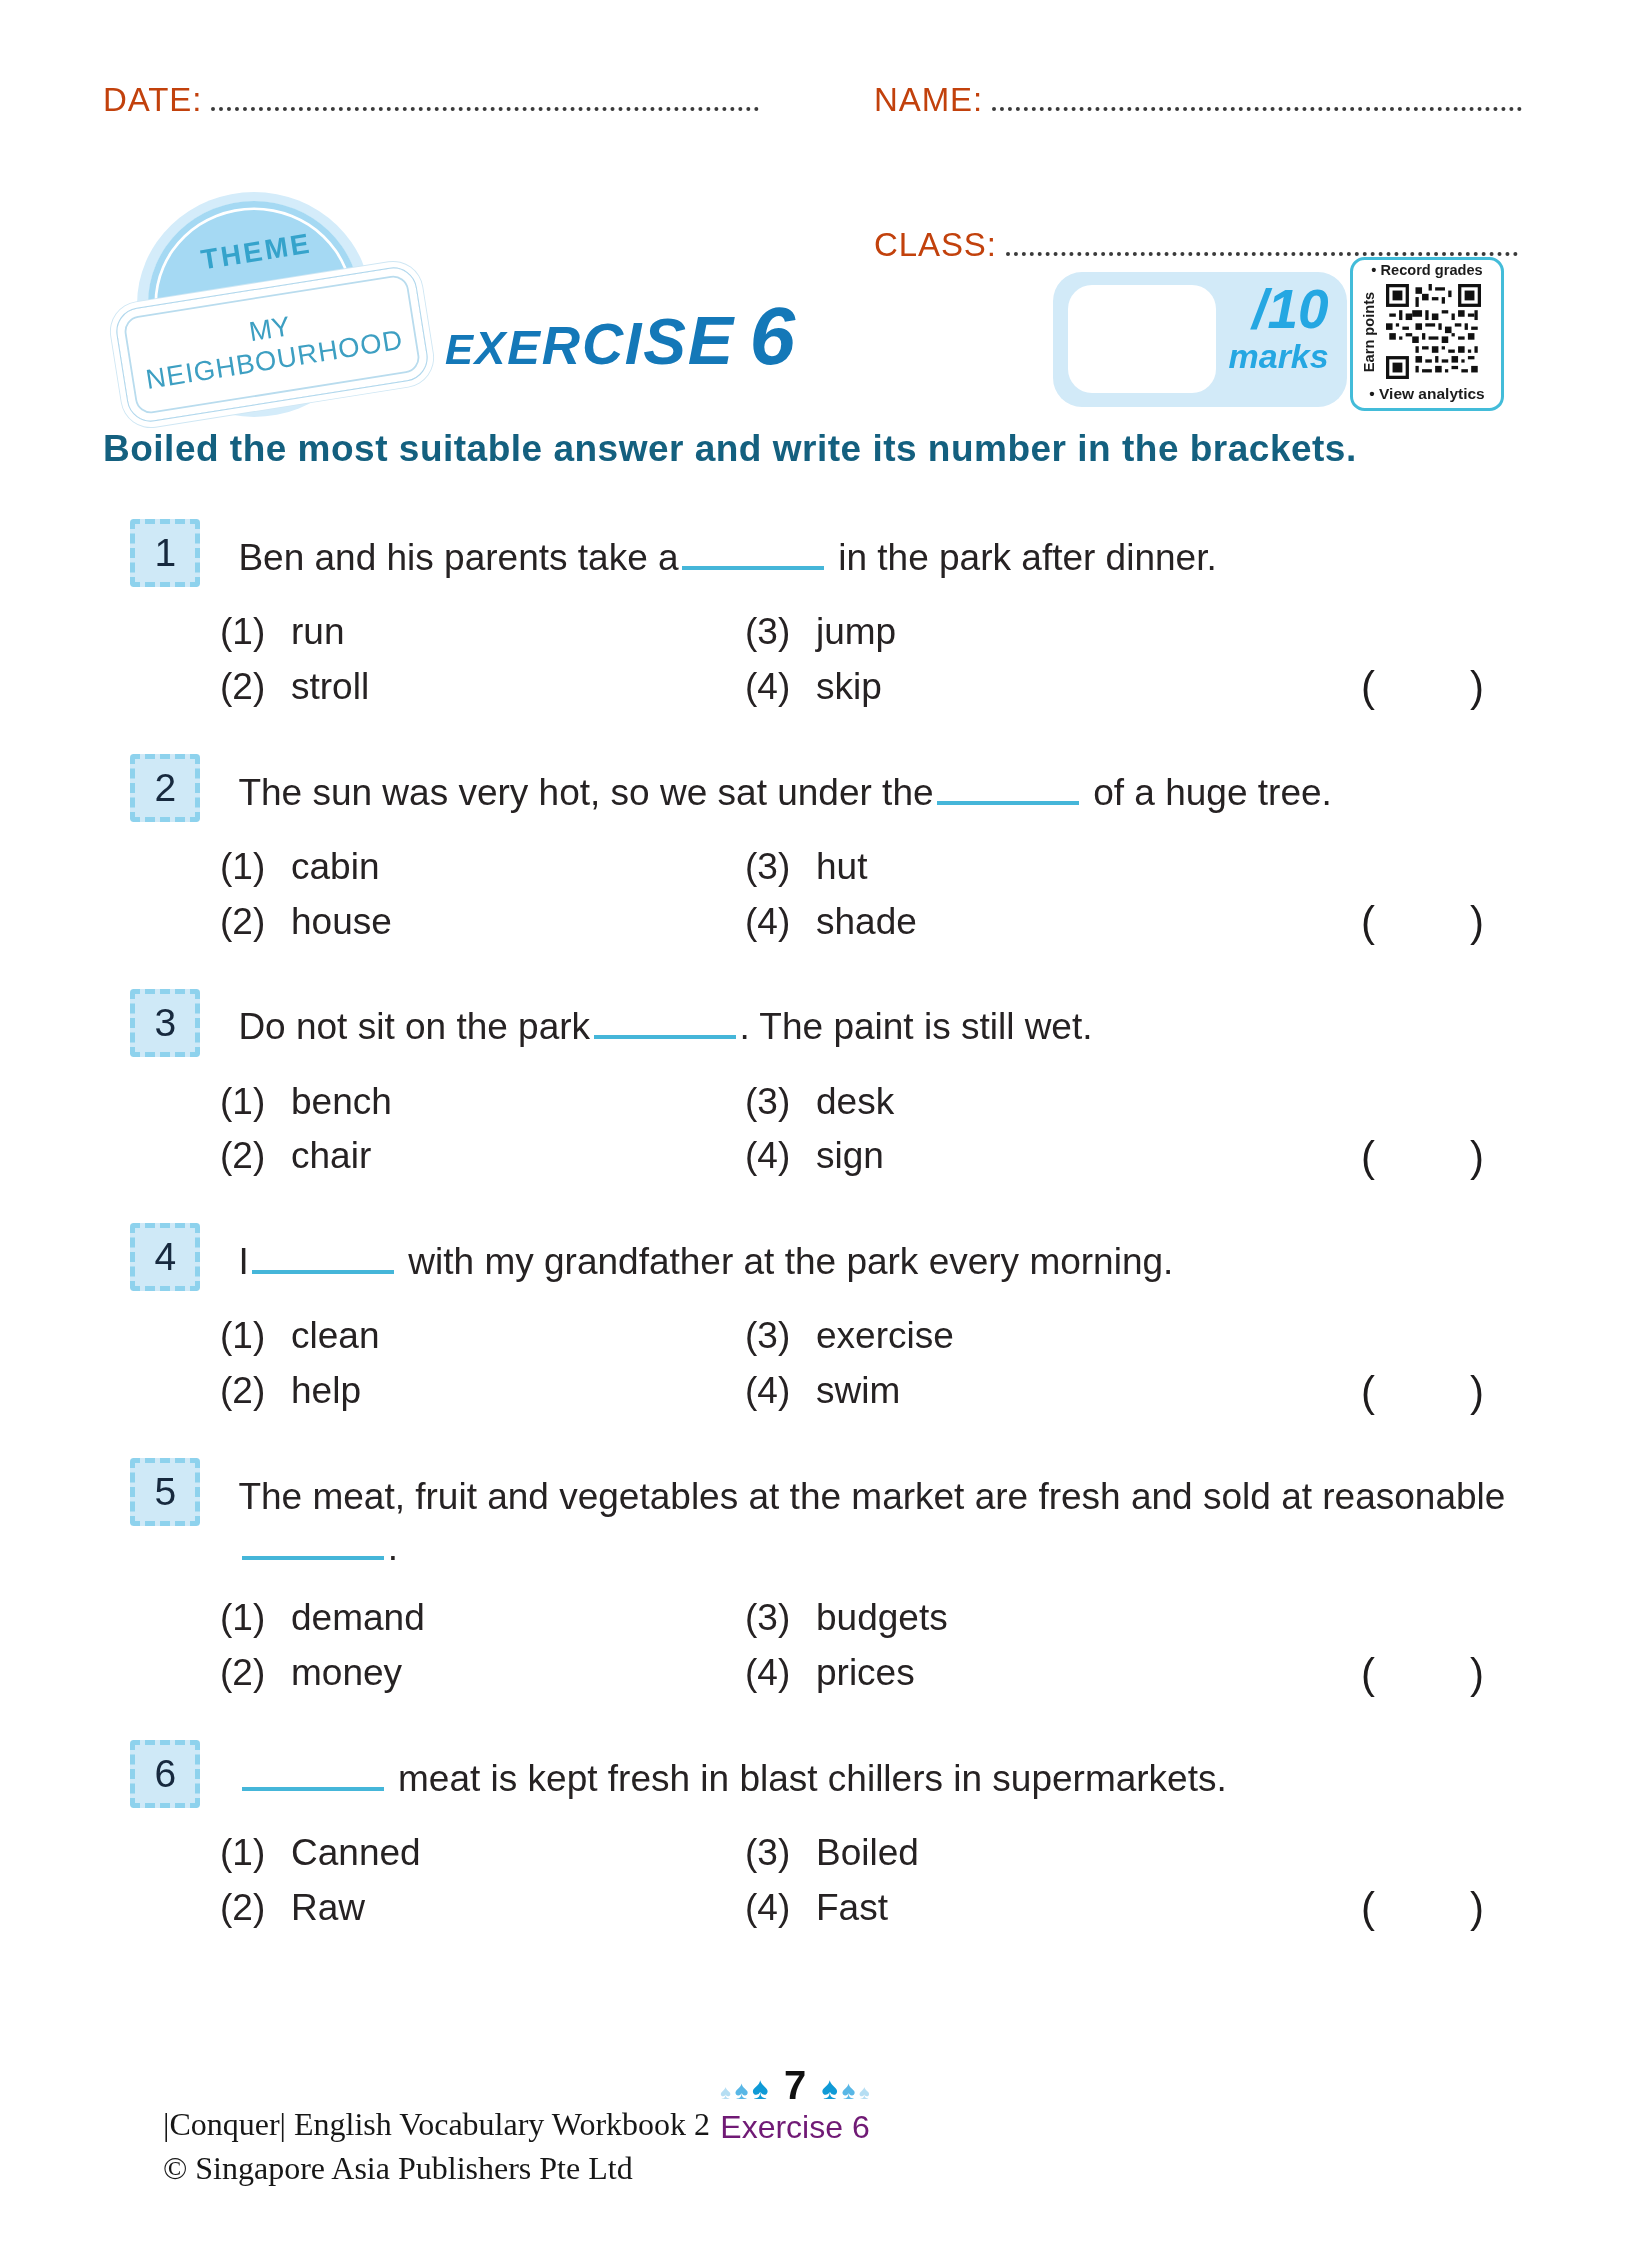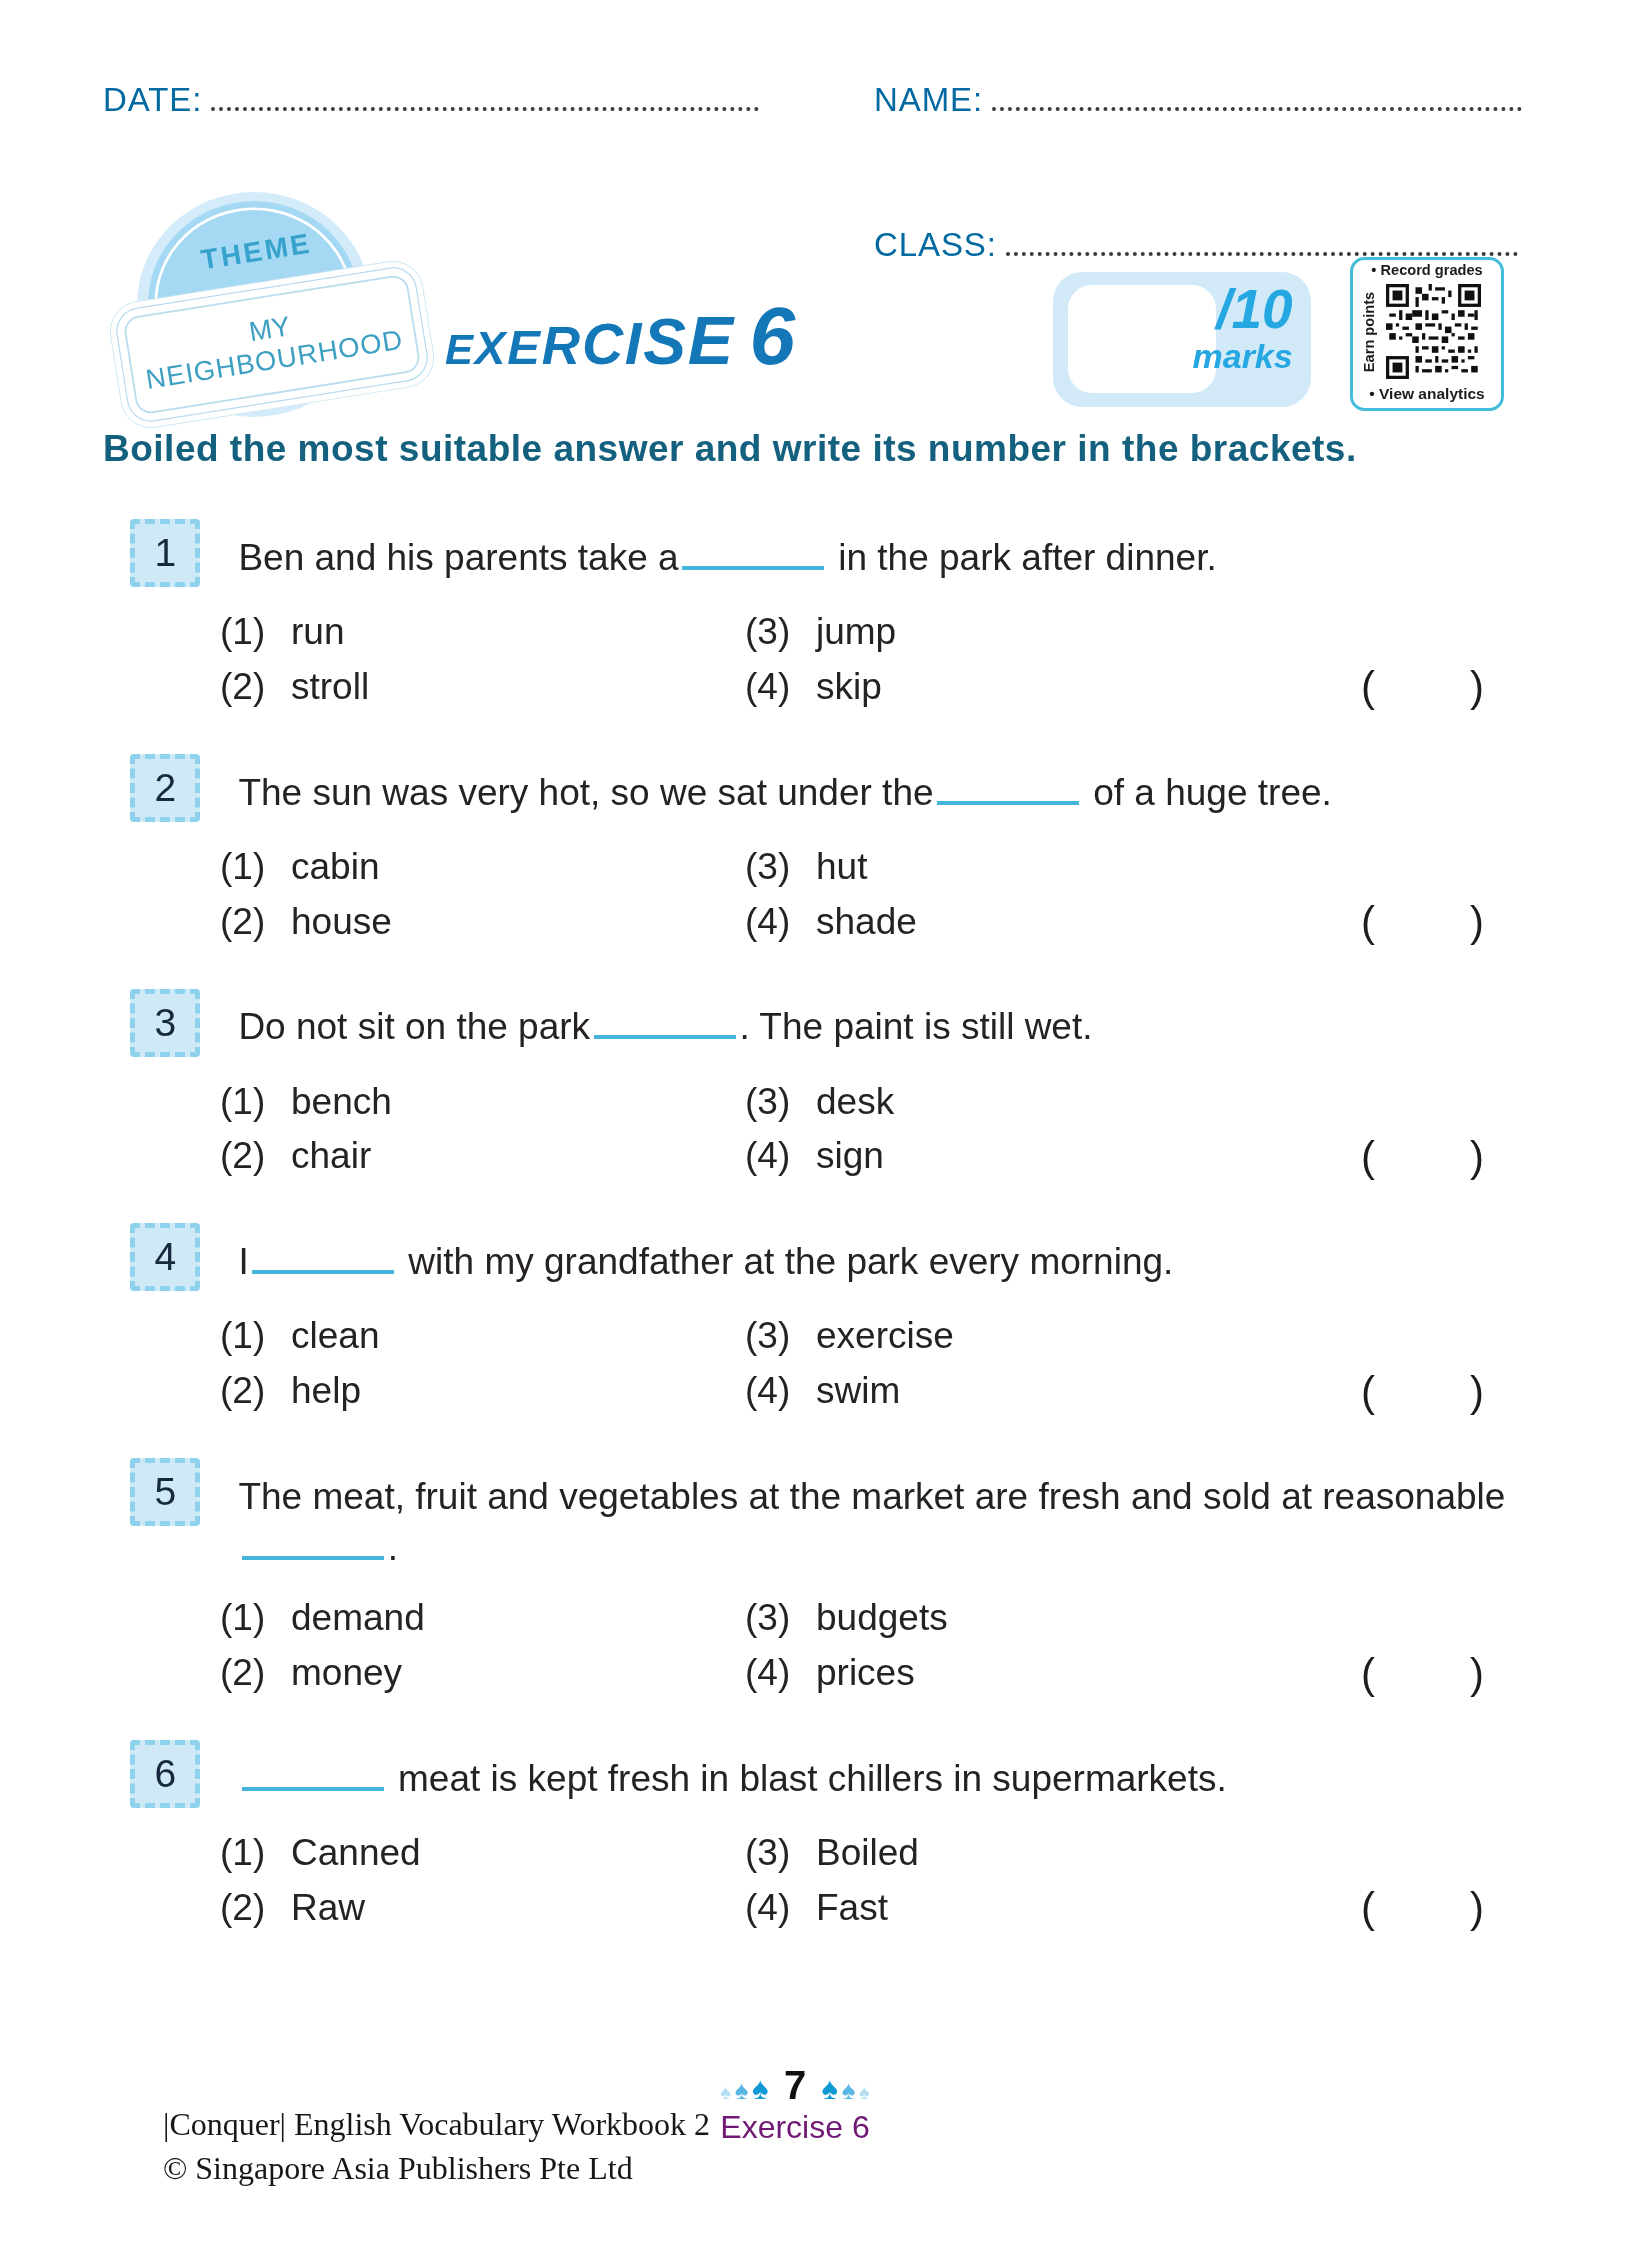--- a/index.html
+++ b/index.html
@@ -2,38 +2,38 @@
 <html style="--title-blue: #1478b8; --instruction-teal: #14607f; --badge-fill: #cfe9f7; --badge-border: #8ed2ed; --blank-line: #45b6d9; --marks-box-bg: #d2eaf8; --marks-text: #25a7e2; --qr-border: #43bcd9; --body-text: #2a2627; --theme-circle: #a5d9f3; --theme-halo: #d4ecfa; --theme-text: #35a3cb;font-size:14.6px"><head>
 <meta charset="utf-8">
 <style>
   html,body{margin:0;padding:0;background:#e9e9e9;}
   .page{
     position:relative;width:1645px;height:2242px;background:#ffffff;
     font-family:"Liberation Sans",sans-serif;color:var(--body-text,#2a2627);
     overflow:hidden;box-shadow:1.8px 1.8px 0 #cfcfcf;
   }
   
-  .fill-row{position:absolute;font-size:33px;letter-spacing:0.9px;color:#0369a1;display:flex;align-items:baseline;}
+  .fill-row{position:absolute;font-size:33px;letter-spacing:0.9px;color:#c2410c;display:flex;align-items:baseline;}
   .dotline{display:inline-block;border-bottom:4.6px dotted #3a3a3a;height:27.4px;margin-left:9.1px;}
   
   .badge-wrap{position:absolute;left:111px;top:192px;width:320px;height:228px;}
   .badge-halo{position:absolute;left:25.6px;top:0;width:234px;height:225px;border-radius:50%;background:var(--theme-halo,#d4ecfa);}
   .badge-circle{position:absolute;left:37px;top:9.1px;width:212px;height:205px;border-radius:50%;background:var(--theme-circle,#a5d9f3);box-shadow:inset 0 0 0 6.4px var(--theme-circle,#a5d9f3),inset 0 0 0 9.1px #ffffff;}
   .badge-theme{position:absolute;left:68px;top:44px;width:155px;text-align:center;transform:rotate(-9deg);
     font-size:28px;letter-spacing:2.7px;color:var(--theme-text,#35a3cb);font-weight:bold;}
   .badge-rect{position:absolute;left:9.1px;top:95px;width:302px;height:113px;background:#ffffff;border-radius:24px;
     transform:rotate(-9deg);border:1.8px solid #aed6ec;box-shadow:inset 0 0 0 7.3px #ffffff,inset 0 0 0 9.1px #b9dcee, 0 0 0 5.5px #ffffff,0 0 0 6.4px #cfe7f4;
     display:flex;flex-direction:column;align-items:center;justify-content:center;line-height:1.12;}
   .badge-rect .l1{font-size:27.4px;color:#3d9fc2;}
   .badge-rect .l2{font-size:27.4px;color:#3d9fc2;letter-spacing:0.9px;}
   
   .ex-title{position:absolute;left:445px;top:289px;display:flex;align-items:baseline;font-style:italic;font-weight:bold;color:var(--title-blue,#1478b8);letter-spacing:1.8px;}
   .ex-title .ex-num{margin-left:14.6px;letter-spacing:0;}
   
-  .marks-box{position:absolute;left:1053px;top:272px;width:258px;height:135px;background:var(--marks-box-bg,#d2eaf8);border-radius:29px;}
+  .marks-box{position:absolute;left:1053px;top:272px;width:258px;height:135px;background:var(--marks-box-bg,#d2eaf8);border-radius:29px;padding-left:36px;}
   .marks-score{position:absolute;left:14.6px;top:12.8px;width:148px;height:108px;background:#ffffff;border-radius:24px;}
   .marks-text{position:absolute;right:18.3px;top:9.1px;text-align:right;color:var(--marks-text,#25a7e2);font-style:italic;font-weight:bold;}
   .marks-text .den{font-size:55px;line-height:1.05;}
   .marks-text .unit{font-size:34px;line-height:1.0;}
   
   .qr-box{position:absolute;left:1350px;top:257px;width:154px;height:154px;background:#ffffff;border:3.7px solid var(--qr-border,#43bcd9);border-radius:14.6px;box-sizing:border-box;}
   .qr-top,.qr-bottom{position:absolute;left:0;width:100%;text-align:center;font-size:14.6px;font-weight:bold;color:#1c1c1c;white-space:nowrap;}
   .qr-top{top:2px;}
   .qr-bottom{bottom:4.6px;font-size:15.5px;}
   .qr-left{position:absolute;left:-35px;top:64px;width:101px;text-align:center;font-size:14.6px;font-weight:bold;color:#1c1c1c;transform:rotate(-90deg);white-space:nowrap;}

